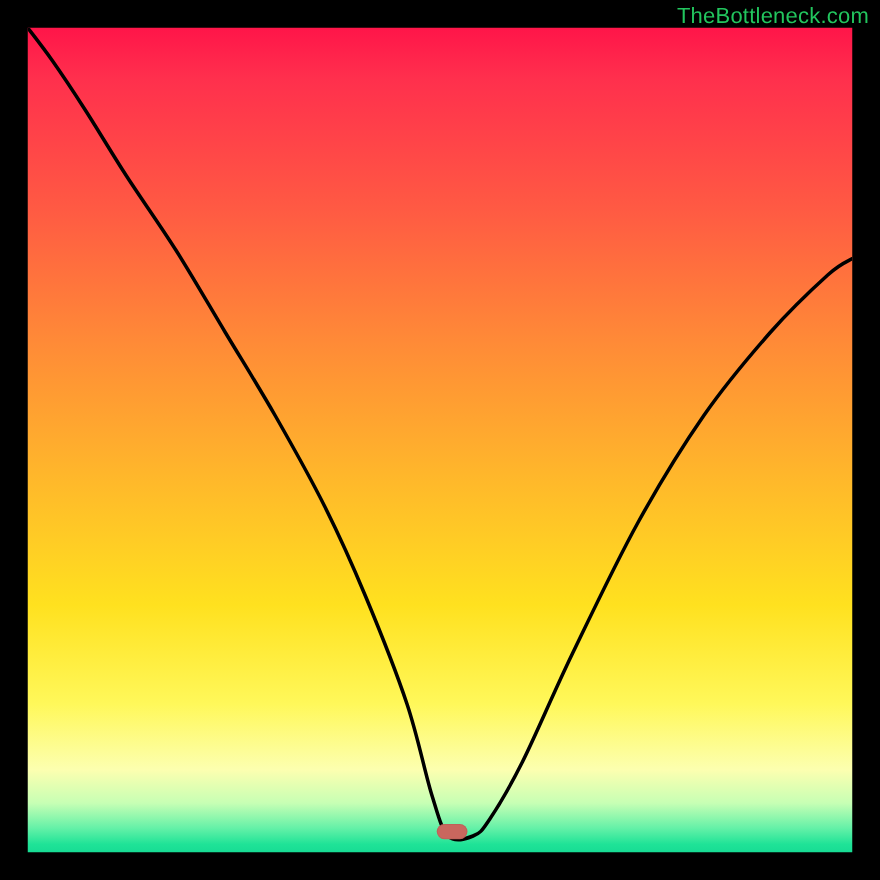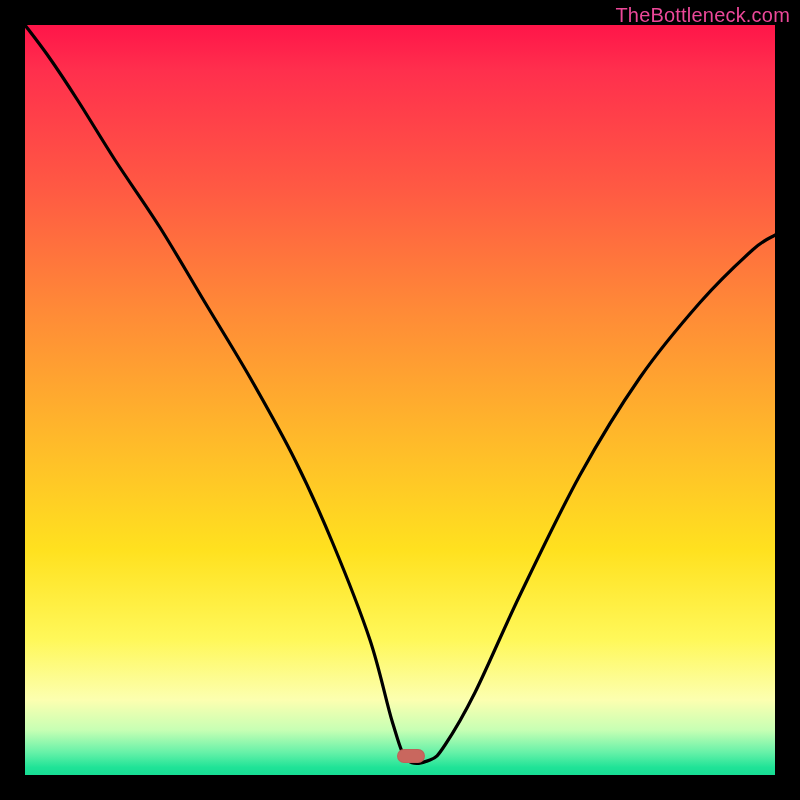--- a/index.html
+++ b/index.html
@@ -47,21 +47,21 @@
   .curve-svg {
     position: absolute;
     inset: 0;
     width: 100%;
     height: 100%;
   }
   .attribution {
     position: absolute;
     top: 4px;
     right: 10px;
-    color: #ec4899;
+    color: #22c55e;
     font-size: 20px;
     letter-spacing: 0.2px;
     user-select: none;
   }
   .marker {
     position: absolute;
     width: 28px;
     height: 14px;
     border-radius: 7px;
     background: #c9675e;

